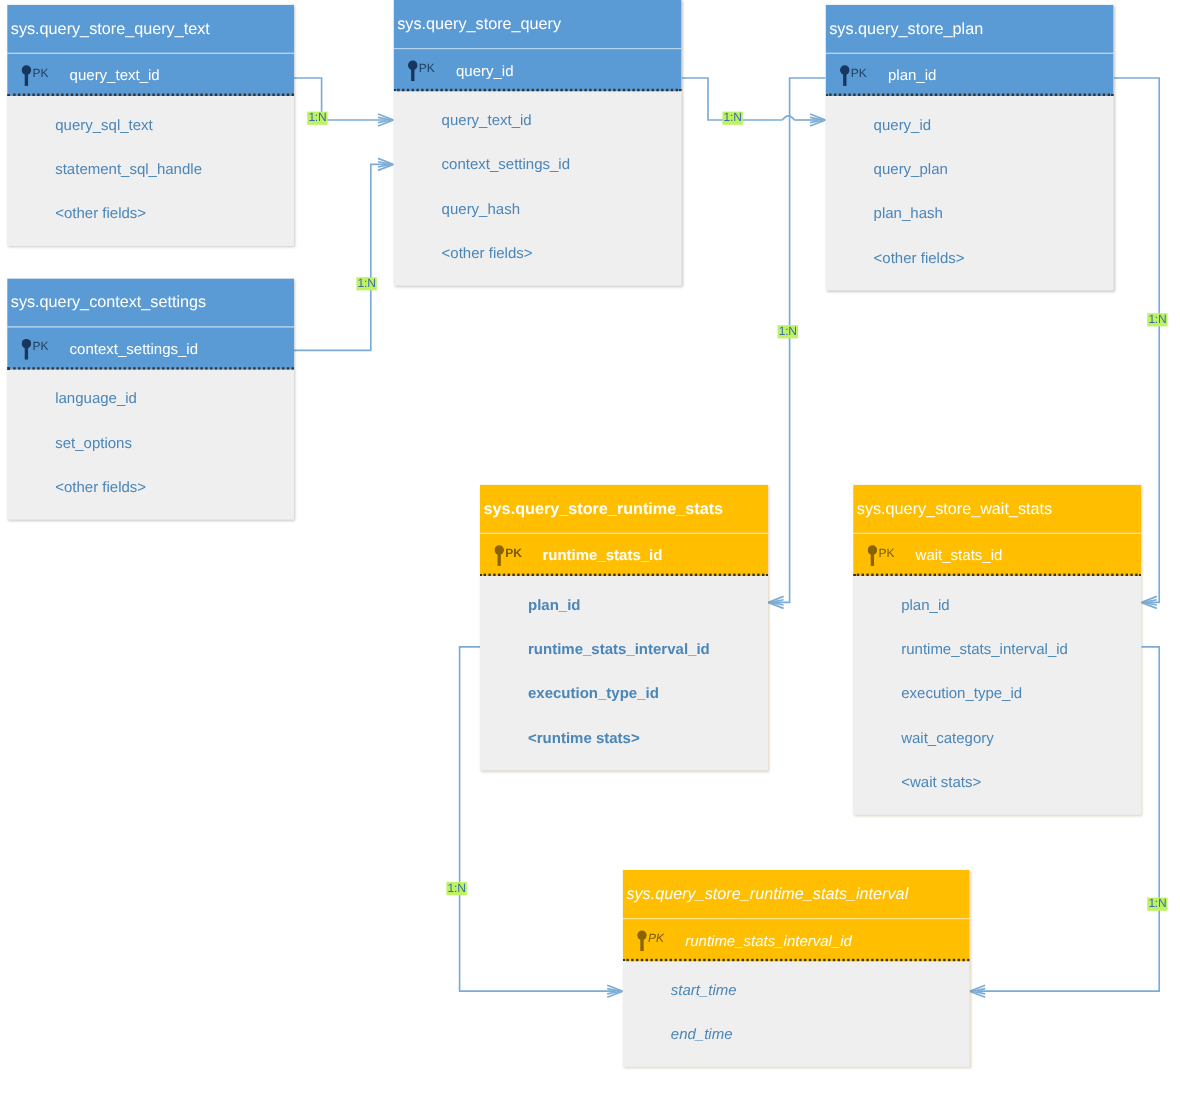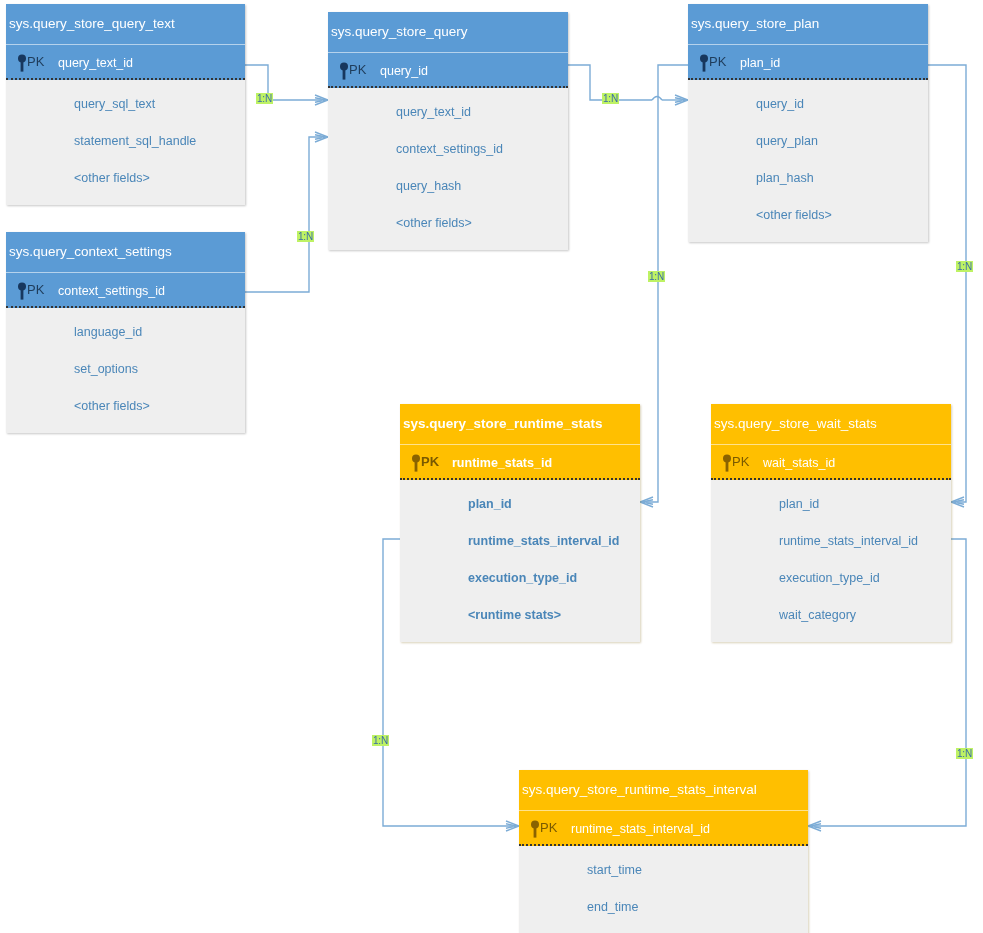--- a/index.html
+++ b/index.html
@@ -67,42 +67,42 @@
     position: absolute;
     left: 12px;
     top: 9px;
     width: 8px;
     height: 18px;
   }
   .entity .e-pk .pk-tag {
     position: absolute;
     left: 21px;
     top: 11px;
-    font-size: 13px;
+    font-size: 10px;
     line-height: 12px;
   }
   .entity .e-pk .pk-name {
     position: absolute;
     left: 52px;
     top: 10px;
     font-size: 12.5px;
     line-height: 16px;
     color: #ffffff;
     white-space: nowrap;
   }
   .entity .e-body {
     box-sizing: border-box;
     background: #efefef;
     padding: 6px 0 8px 0;
   }
   .entity .e-field {
     box-sizing: border-box;
     height: 37px;
     line-height: 37px;
-    padding-left: 68px;
+    padding-left: 40px;
     font-size: 12.5px;
     color: #4a86b8;
     white-space: nowrap;
   }
 
   
   .entity.blue .e-title { background: #5b9bd5; }
   .entity.blue .e-pk    { background: #5b9bd5; }
   .entity.blue .pk-tag  { color: #1f3d5c; }
   .entity.blue .pk-key  { color: #17375e; }
@@ -191,21 +191,21 @@
       <span class="pk-tag">PK</span>
       <span class="pk-name">query_text_id</span>
     </div>
     <div class="e-body">
       <div class="e-field">query_sql_text</div>
       <div class="e-field">statement_sql_handle</div>
       <div class="e-field">&lt;other fields&gt;</div>
     </div>
   </div>
 
-  <div class="entity blue" style="left:328px; top:12px; width:240px;">
+  <div class="entity blue" style="left:328px; top:0; width:240px;">
     <div class="e-title">sys.query_store_query</div>
     <div class="e-pk">
       <svg class="pk-key" viewBox="0 0 8 18">
         <circle cx="4" cy="4.4" r="4" fill="currentColor"></circle>
         <rect x="2.6" y="6" width="2.8" height="11.6" fill="currentColor"></rect>
       </svg>
       <span class="pk-tag">PK</span>
       <span class="pk-name">query_id</span>
     </div>
     <div class="e-body">
@@ -277,24 +277,25 @@
         <rect x="2.6" y="6" width="2.8" height="11.6" fill="currentColor"></rect>
       </svg>
       <span class="pk-tag">PK</span>
       <span class="pk-name">wait_stats_id</span>
     </div>
     <div class="e-body">
       <div class="e-field">plan_id</div>
       <div class="e-field">runtime_stats_interval_id</div>
       <div class="e-field">execution_type_id</div>
       <div class="e-field">wait_category</div>
-    </div>
-  </div>
-
-  <div class="entity orange" style="left:519px; top:770px; width:289px;">
+      <div class="e-field">&lt;wait stats&gt;</div>
+    </div>
+  </div>
+
+  <div class="entity orange" style="left:519px; top:725px; width:289px;font-style:italic;">
     <div class="e-title">sys.query_store_runtime_stats_interval</div>
     <div class="e-pk">
       <svg class="pk-key" viewBox="0 0 8 18">
         <circle cx="4" cy="4.4" r="4" fill="currentColor"></circle>
         <rect x="2.6" y="6" width="2.8" height="11.6" fill="currentColor"></rect>
       </svg>
       <span class="pk-tag">PK</span>
       <span class="pk-name">runtime_stats_interval_id</span>
     </div>
     <div class="e-body">

